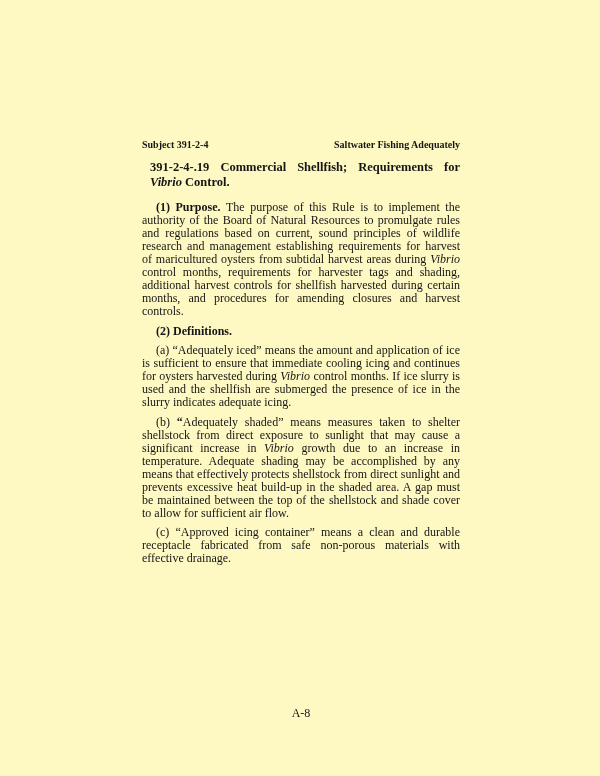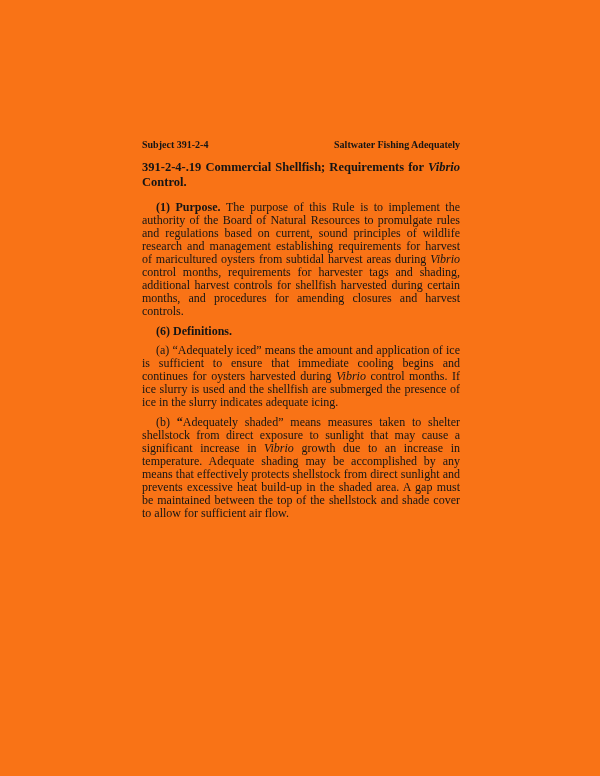--- a/index.html
+++ b/index.html
@@ -4,21 +4,21 @@
 <style>
   html, body {
     margin: 0;
     padding: 0;
     background: #ffffff;
   }
   .page {
     position: relative;
     width: 600px;
     height: 776px;
-    background: #f97316;
+    background: #fef9c3;
     color: #151515;
     font-family: "Liberation Serif", "DejaVu Serif", serif;
     overflow: hidden;
   }
   .content {
     position: absolute;
     left: 142px;
     top: 139px;
     width: 318px;
   }
@@ -28,21 +28,21 @@
     font-weight: bold;
     font-size: 10px;
     line-height: 12px;
     margin-bottom: 9px;
   }
   .doc-title {
     font-size: 12.5px;
     font-weight: bold;
     line-height: 15px;
     text-align: justify;
-    margin: 0 0 11px 0;
+    margin: 0 0 11px 8px;
   }
   .para {
     font-size: 12px;
     line-height: 13px;
     text-align: justify;
     text-indent: 14px;
     margin: 0 0 6.5px 0;
   }
   .para.heading-para {
     text-align: left;
@@ -68,22 +68,24 @@
 
     <div class="doc-header">
       <span class="hdr-left">Subject 391-2-4</span>
       <span class="hdr-right">Saltwater Fishing Adequately</span>
     </div>
 
     <h1 class="doc-title"><span class="bold">391-2-4-.19 Commercial Shellfish; Requirements for </span><span class="bold italic">Vibrio</span><span class="bold"> Control.</span></h1>
 
     <p class="para"><span class="bold">(1) Purpose. </span><span>The purpose of this Rule is to implement the authority of the Board of Natural Resources to promulgate rules and regulations based on current, sound principles of wildlife research and management establishing requirements for harvest of maricultured oysters from subtidal harvest areas during </span><span class="italic">Vibrio</span><span> control months, requirements for harvester tags and shading, additional harvest controls for shellfish harvested during certain months, and procedures for amending closures and harvest controls.</span></p>
 
-    <p class="para heading-para"><span class="bold">(6) Definitions.</span></p>
+    <p class="para heading-para"><span class="bold">(2) Definitions.</span></p>
 
-    <p class="para"><span>(a) “Adequately iced” means the amount and application of ice is sufficient to ensure that immediate cooling begins and continues for oysters harvested during </span><span class="italic">Vibrio</span><span> control months. If ice slurry is used and the shellfish are submerged the presence of ice in the slurry indicates adequate icing.</span></p>
+    <p class="para"><span>(a) “Adequately iced” means the amount and application of ice is sufficient to ensure that immediate cooling icing and continues for oysters harvested during </span><span class="italic">Vibrio</span><span> control months. If ice slurry is used and the shellfish are submerged the presence of ice in the slurry indicates adequate icing.</span></p>
 
     <p class="para"><span>(b) </span><span class="bold">“</span><span>Adequately shaded” means measures taken to shelter shellstock from direct exposure to sunlight that may cause a significant increase in </span><span class="italic">Vibrio</span><span> growth due to an increase in temperature. Adequate shading may be accomplished by any means that effectively protects shellstock from direct sunlight and prevents excessive heat build-up in the shaded area. A gap must be maintained between the top of the shellstock and shade cover to allow for sufficient air flow.</span></p>
 
+    <p class="para"><span>(c) “Approved icing container” means a clean and durable receptacle fabricated from safe non-porous materials with effective drainage.</span></p>
 
   </div>
 
+  <div class="doc-footer">A-8</div>
 </div>
 
 </body></html>

